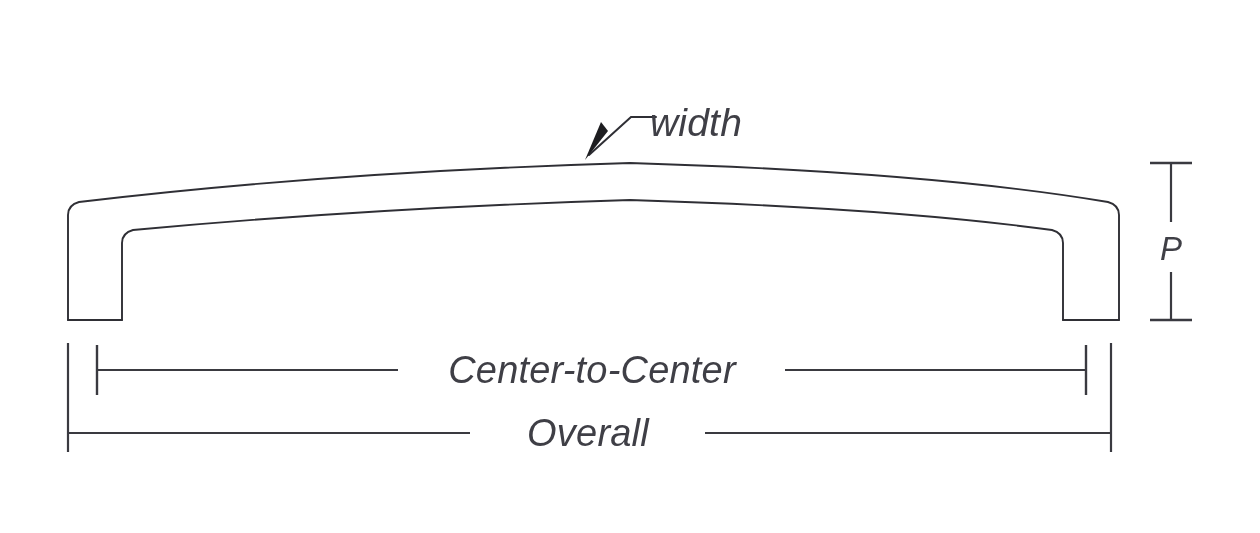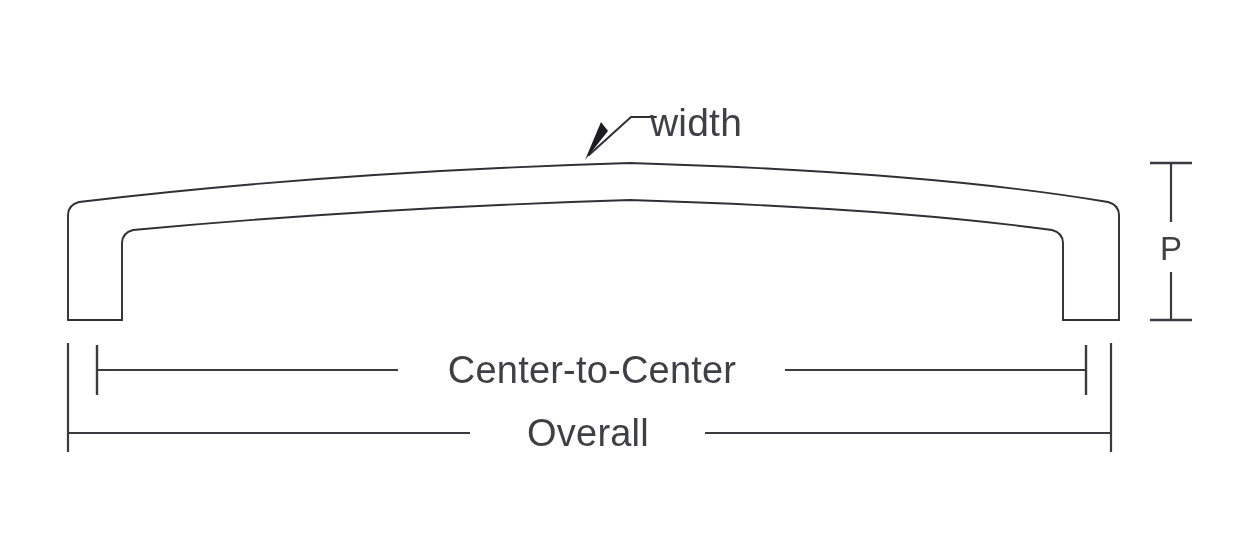--- a/index.html
+++ b/index.html
@@ -12,20 +12,21 @@
     width: 1260px;
     height: 533px;
     font-family: "Liberation Sans", "DejaVu Sans", sans-serif;
     overflow: hidden;
   }
   #diagram-root {
     position: relative;
     width: 1260px;
     height: 533px;
     background: #ffffff;
+    font-style: italic;
   }
   svg.drawing {
     display: block;
     width: 1260px;
     height: 533px;
   }
   .outline {
     fill: none;
     stroke: #2f2f35;
     stroke-width: 1.9;

